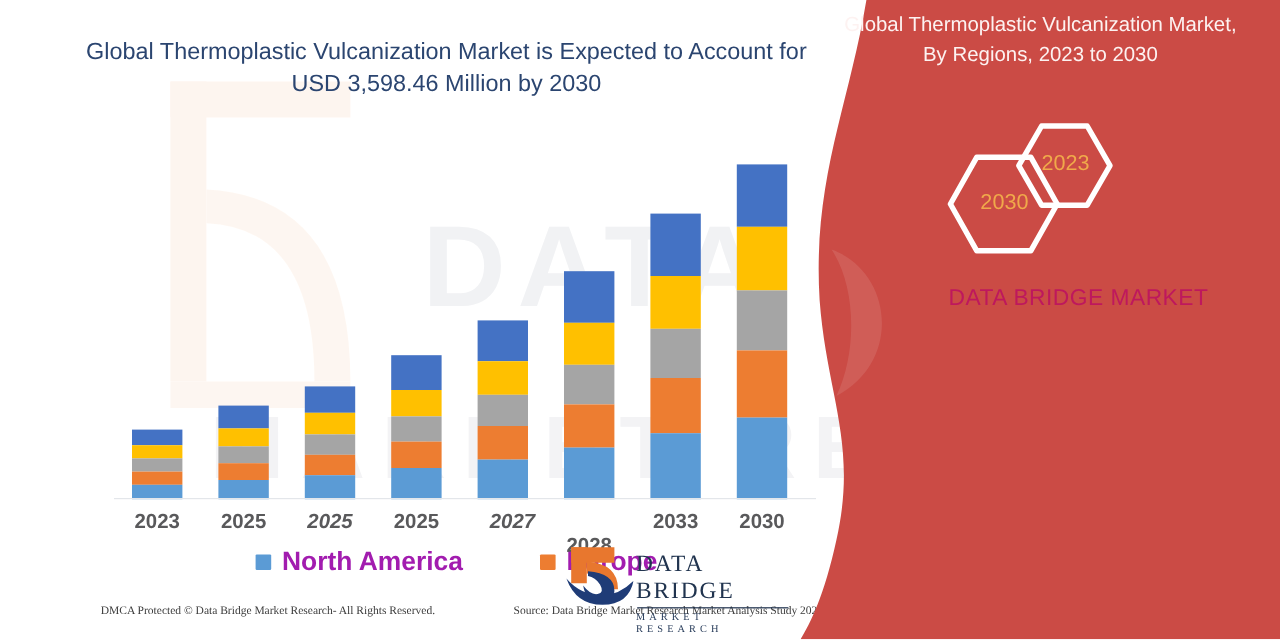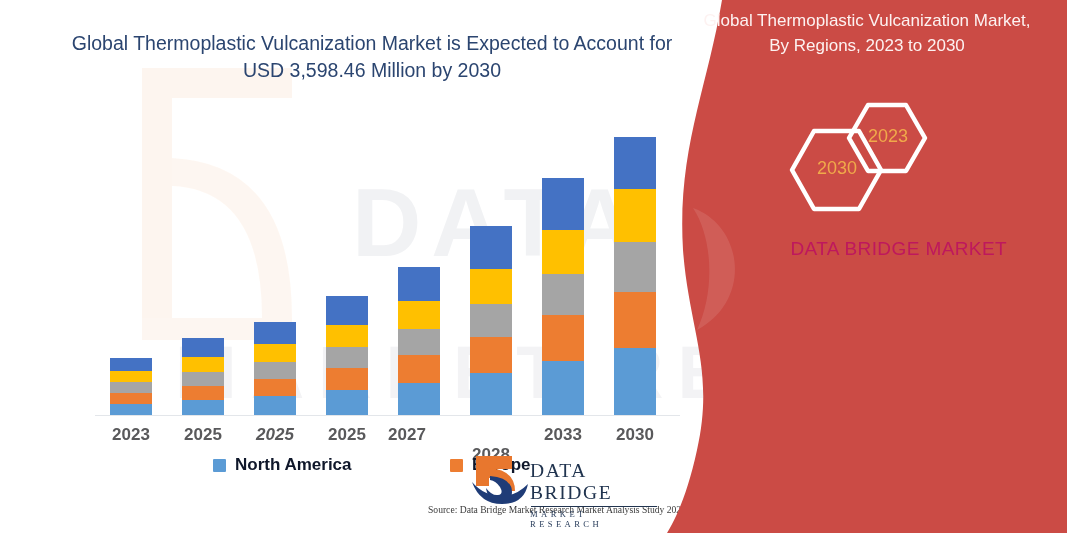--- a/index.html
+++ b/index.html
@@ -45,21 +45,21 @@
   .xlabels { position:absolute; left:95px; top:425px; width:585px; height:26px; }
   .xlabel {
     position:absolute; width:72px; text-align:center;
     font-size:17px; font-weight:700; color:#59595b;
   }
 
   
   .legend { position:absolute; left:95px; top:455px; width:585px; height:24px; }
   .lg-item { position:absolute; display:flex; align-items:center; gap:9px; }
   .lg-sw { width:13px; height:13px; border-radius:1px; }
-  .lg-tx { font-size:17px; font-weight:700; color:#0f172a; }
+  .lg-tx { font-size:22px; font-weight:700; color:#a21caf; }
 
   
   .footer { position:absolute; left:0; top:504px; width:740px; height:24px; }
   .ft {
     position:absolute; font-family:"Liberation Serif", serif;
     font-size:9.6px; color:#3b3b3b; white-space:nowrap;
   }
   .ft.a { left:84px; }
   .ft.b { left:428px; }
 
@@ -166,38 +166,39 @@
         <div class="seg" style="height: 52px; background: rgb(68, 114, 196);"></div>
       </div>
     </div>
   <div class="baseline"></div>
 
   <div class="xlabels">
       <div class="xlabel" style="left: 0px;">2023</div>
       <div class="xlabel" style="left: 72px;">2025</div>
       <div class="xlabel" style="left: 144px; font-style: italic;">2025</div>
       <div class="xlabel" style="left: 216px;">2025</div>
-      <div class="xlabel" style="left: 276px;">2027</div>
+      <div class="xlabel" style="left: 296px; font-style: italic;">2027</div>
       <div class="xlabel" style="left: 360px; margin-top: 20px;">2028</div>
       <div class="xlabel" style="left: 432px;">2033</div>
       <div class="xlabel" style="left: 504px;">2030</div>
     </div>
 
   <div class="legend">
       <div class="lg-item" style="left: 118px;">
         <span class="lg-sw" style="background: rgb(91, 155, 213);"></span>
         <span class="lg-tx">North America</span>
       </div>
       <div class="lg-item" style="left: 355px;">
         <span class="lg-sw" style="background: rgb(237, 125, 49);"></span>
         <span class="lg-tx">Europe</span>
       </div>
     </div>
 
   <div class="footer">
+    <div class="ft a">DMCA Protected © Data Bridge Market Research- All Rights Reserved.</div>
     <div class="ft b">Source: Data Bridge Market Research  Market Analysis Study 2023</div>
   </div>
 
   <div id="panel">
     <svg width="400" height="533" viewBox="0 0 400 533">
       <path d="M55 0 C 40 90, 10 150, 16 250 C 22 330, 48 370, 30 450 C 20 496, 8 520, 0 533 L400 533 L400 0 Z" fill="#CB4B45"></path>
       <path d="M26 208 C 76 226, 86 300, 30 330 C 48 292, 46 238, 26 208 Z" fill="#ffffff" opacity="0.10"></path>
     </svg>
 
     <div class="panel-title">Global Thermoplastic Vulcanization Market, By Regions, 2023 to 2030</div>

